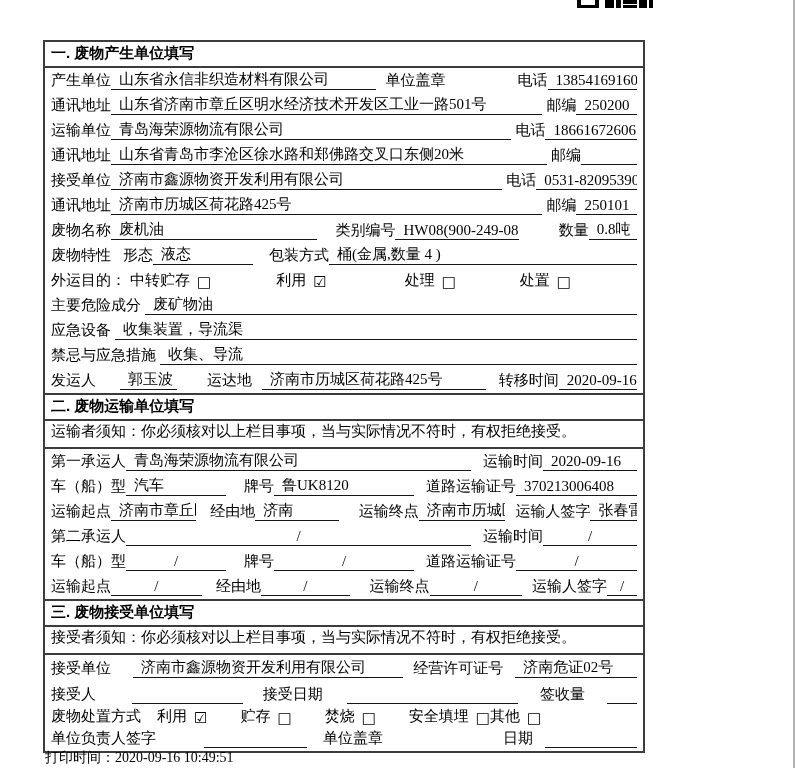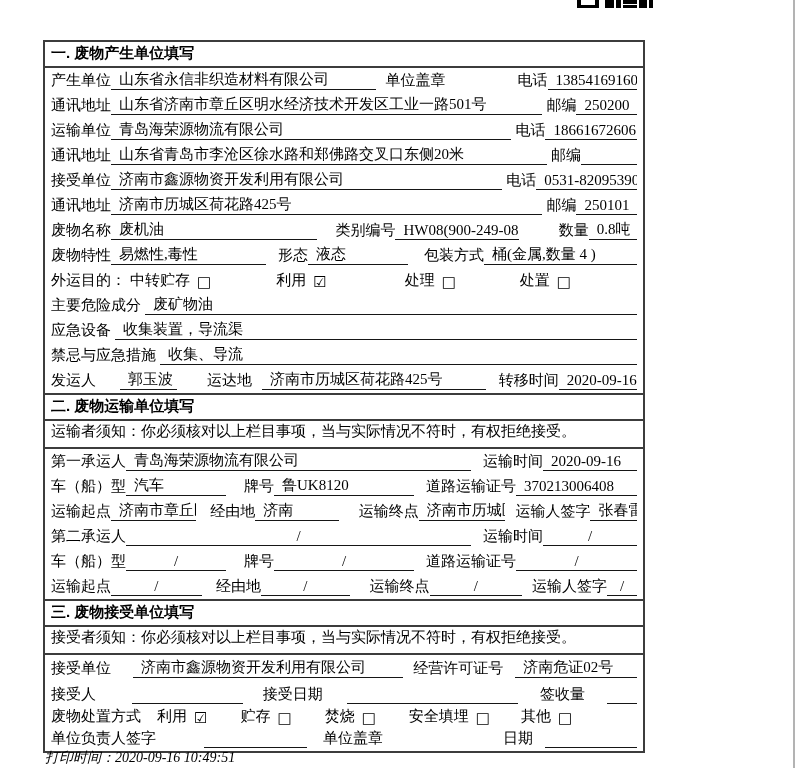--- a/index.html
+++ b/index.html
@@ -27,21 +27,21 @@
   .row.notice { height:28px; padding-bottom:6px; border-bottom:2px solid #3c3c3c; }
   .row.short { height:22px; }
   .lbl { flex:0 0 auto; }
   .fld { border-bottom:1px solid #161616; padding:0 8px; box-sizing:border-box; min-width:30px; overflow:hidden; }
   .grow { flex:1 1 auto; }
   .ctr { text-align:center; }
   .spacer { flex:1 1 auto; }
   .opt { display:flex; align-items:flex-end; gap:7px; }
   .box { font-family:"DejaVu Sans",sans-serif; font-size:15px; line-height:1.1; }
 
-  .footer { position:absolute; left:45px; top:749px; font-size:14px; white-space:nowrap;font-style:italic; }
+  .footer { position:absolute; left:45px; top:749px; font-size:14px; white-space:nowrap; }
 </style>
 </head>
 <body>
 
 <div class="page">
 
   <div class="right-edge"></div>
 
   <svg class="qr" width="76" height="9" viewBox="0 0 76 9">
     <g fill="#000">
@@ -110,21 +110,20 @@
         <span class="lbl">废物名称</span>
         <span class="fld" style="width:215px">废机油</span>
         <span class="lbl" style="margin-left:18px">类别编号</span>
         <span class="fld" style="width:128px">HW08(900-249-08)</span>
         <span class="lbl" style="margin-left:40px">数量</span>
         <span class="fld grow">0.8吨</span>
       </div>
 
       <div class="row">
         <span class="lbl">废物特性</span>
-        <span class="fld" style="width:155px">易燃性,毒性</span>
         <span class="lbl" style="margin-left:12px">形态</span>
         <span class="fld" style="width:100px">液态</span>
         <span class="lbl" style="margin-left:16px">包装方式</span>
         <span class="fld grow">桶(金属,数量 4 )</span>
       </div>
 
       <div class="row">
         <span class="lbl">外运目的：</span>
         <span class="opt" style="margin-left:4px">
           <span>中转贮存</span>
@@ -268,21 +267,21 @@
           <span class="box">□</span>
         </span>
         <span class="opt" style="margin-left:33px">
           <span>焚烧</span>
           <span class="box">□</span>
         </span>
         <span class="opt" style="margin-left:33px">
           <span>安全填埋</span>
           <span class="box">□</span>
         </span>
-        <span class="opt" style="margin-left:31px">
+        <span class="opt" style="">
           <span>其他</span>
           <span class="box">□</span>
         </span>
       </div>
 
       <div class="row short">
         <span class="lbl">单位负责人签字</span>
         <span class="fld" style="margin-left:48px;width:103px"></span>
         <span class="lbl" style="margin-left:16px">单位盖章</span>
         <span class="lbl" style="margin-left:120px">日期</span>

